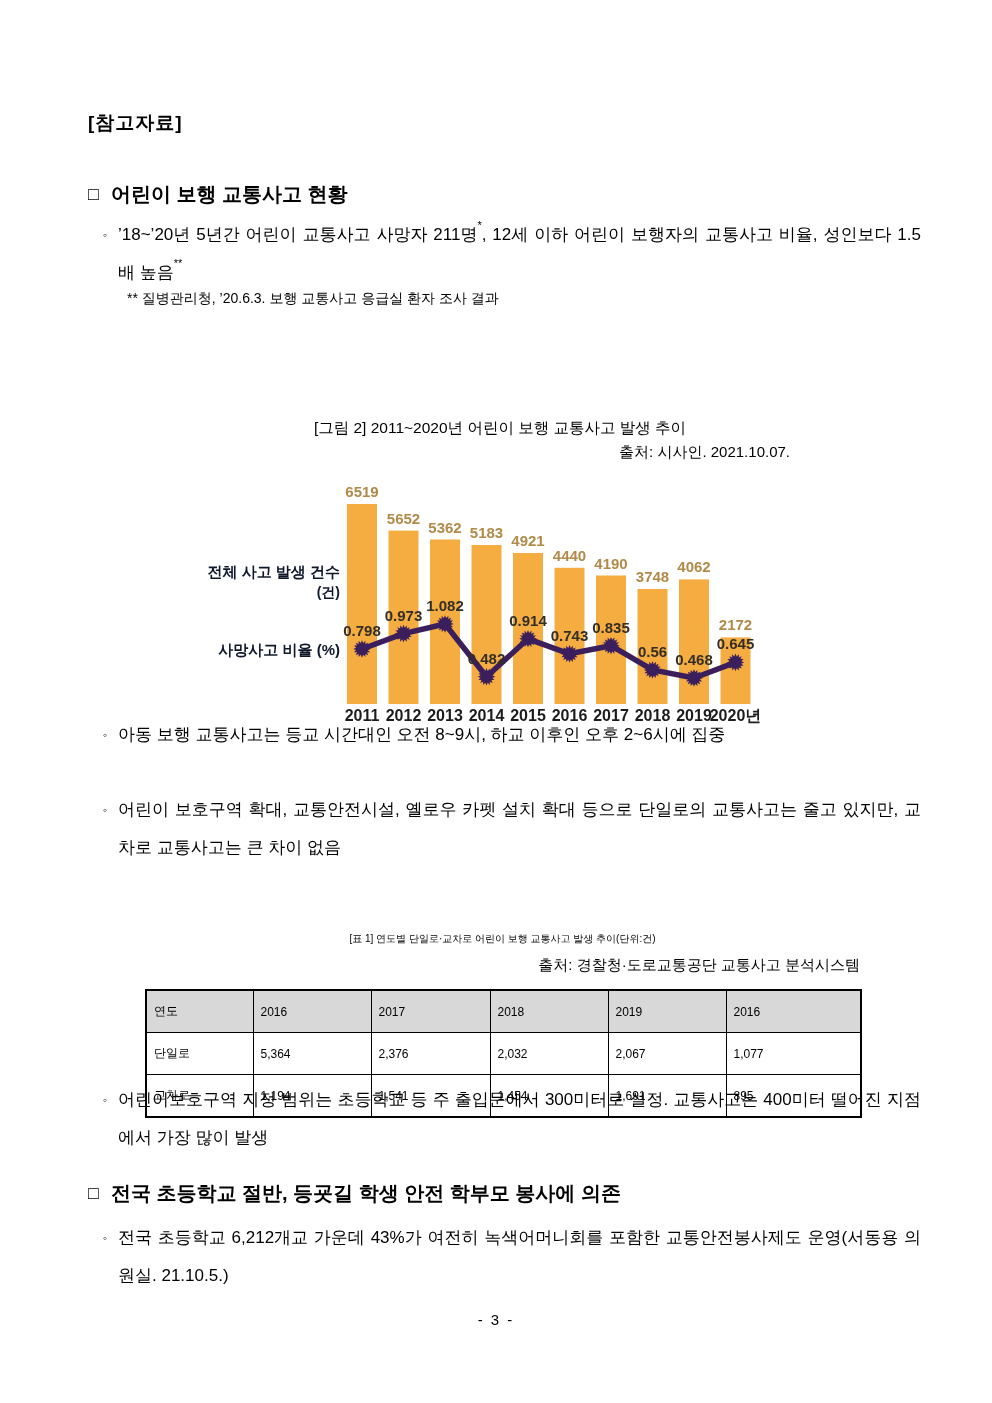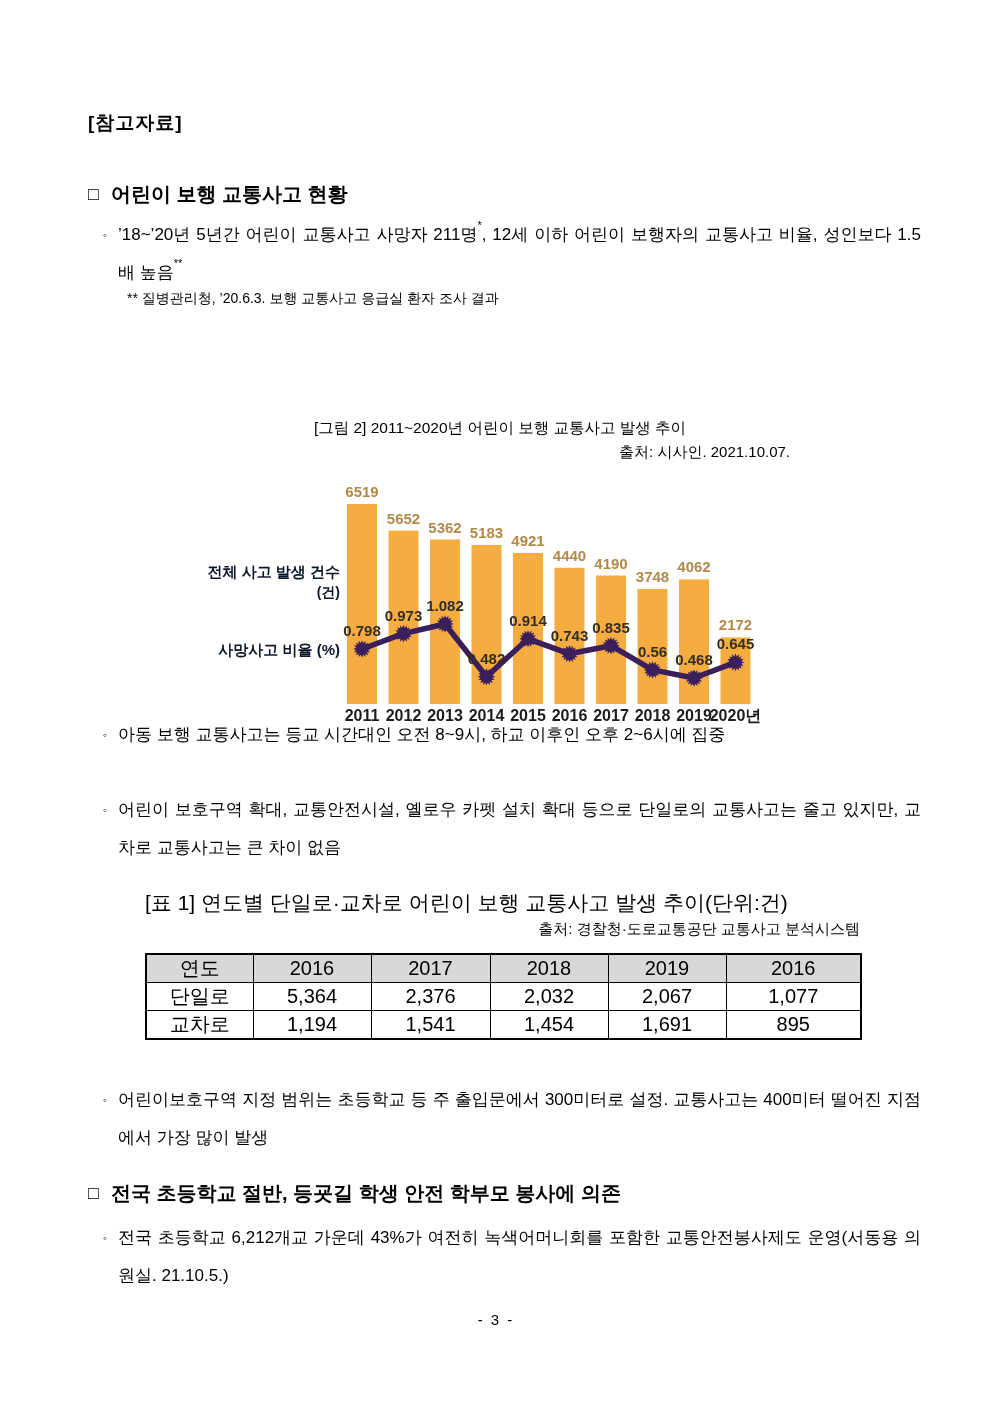--- a/index.html
+++ b/index.html
@@ -29,24 +29,24 @@
   .fig-caption{text-align:center;font-size:15.5px;line-height:24px;}
   .fig-source{text-align:right;font-size:15px;line-height:24px;}
   .chart-area{position:relative;width:580px;height:250px;margin-top:14px;}
   .chart-area svg{position:absolute;left:0;top:0;}
   .ax-label{position:absolute;right:450px;width:210px;text-align:right;font-size:15px;font-weight:700;color:#0f172a;line-height:20px;}
   #ax-count{top:84px;}
   #ax-count .unit{font-size:14px;}
   #ax-rate{top:162px;}
 
   .tblwrap{position:absolute;left:145px;top:891px;width:715px;}
-  .tbl-caption{font-size:21px;line-height:24px;}
+  .tbl-caption{text-align:center;font-size:10px;line-height:24px;margin-top:36px;}
   .tbl-source{text-align:right;font-size:15px;line-height:24px;margin-top:2px;}
   table.acc{border-collapse:collapse;width:715px;margin-top:12px;table-layout:fixed;border:2px solid #000;}
-  table.acc th,table.acc td{border:1px solid #000;height:27px;text-align:center;font-size:20px;font-weight:400;padding:0;}
+  table.acc th,table.acc td{border:1px solid #000;height:27px;text-align:left;font-size:12px;font-weight:400;padding:7px;}
   table.acc thead th{background:#d8d8d8;}
 
   .page-num{position:absolute;left:0;right:0;top:1311px;text-align:center;font-size:15px;letter-spacing:2px;}
 </style>
 </head>
 <body>
 
 <div class="page">
 
   <div class="ref-title">[참고자료]</div>

